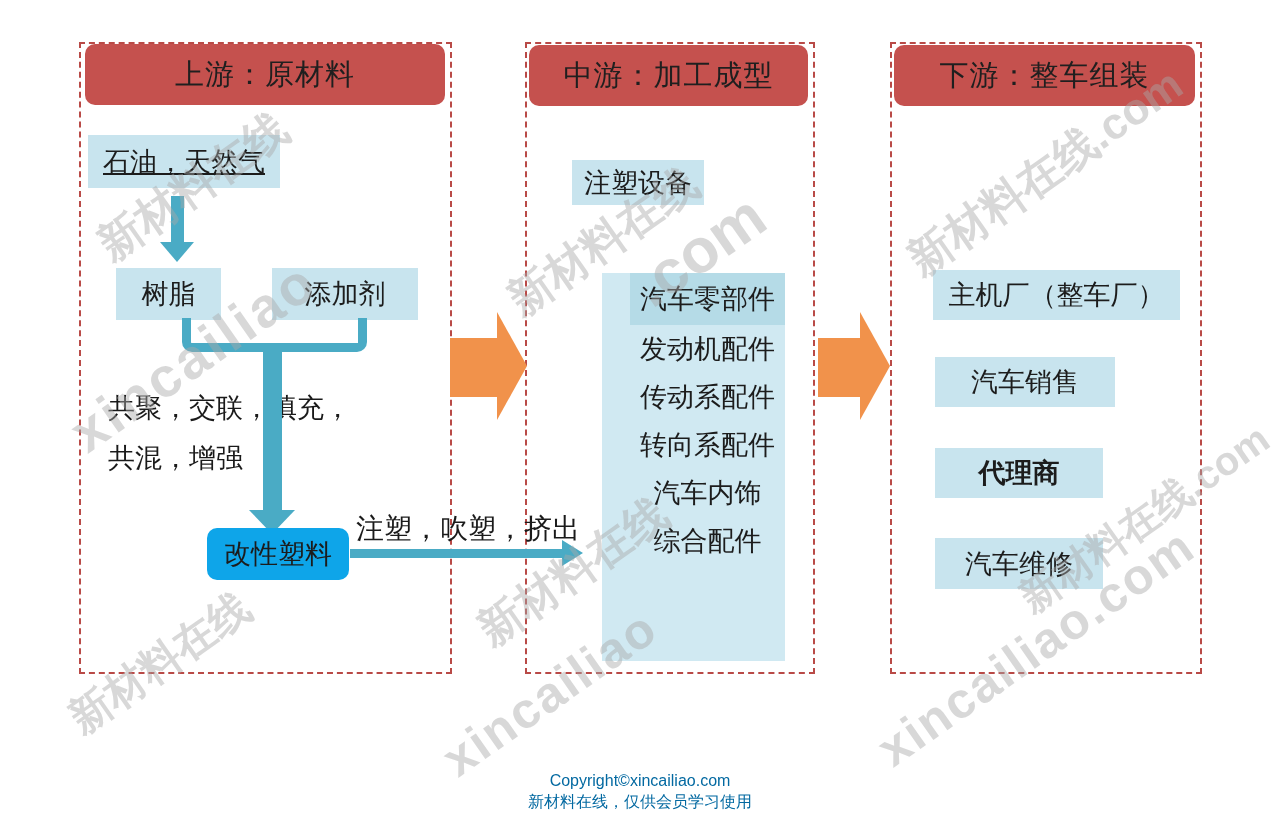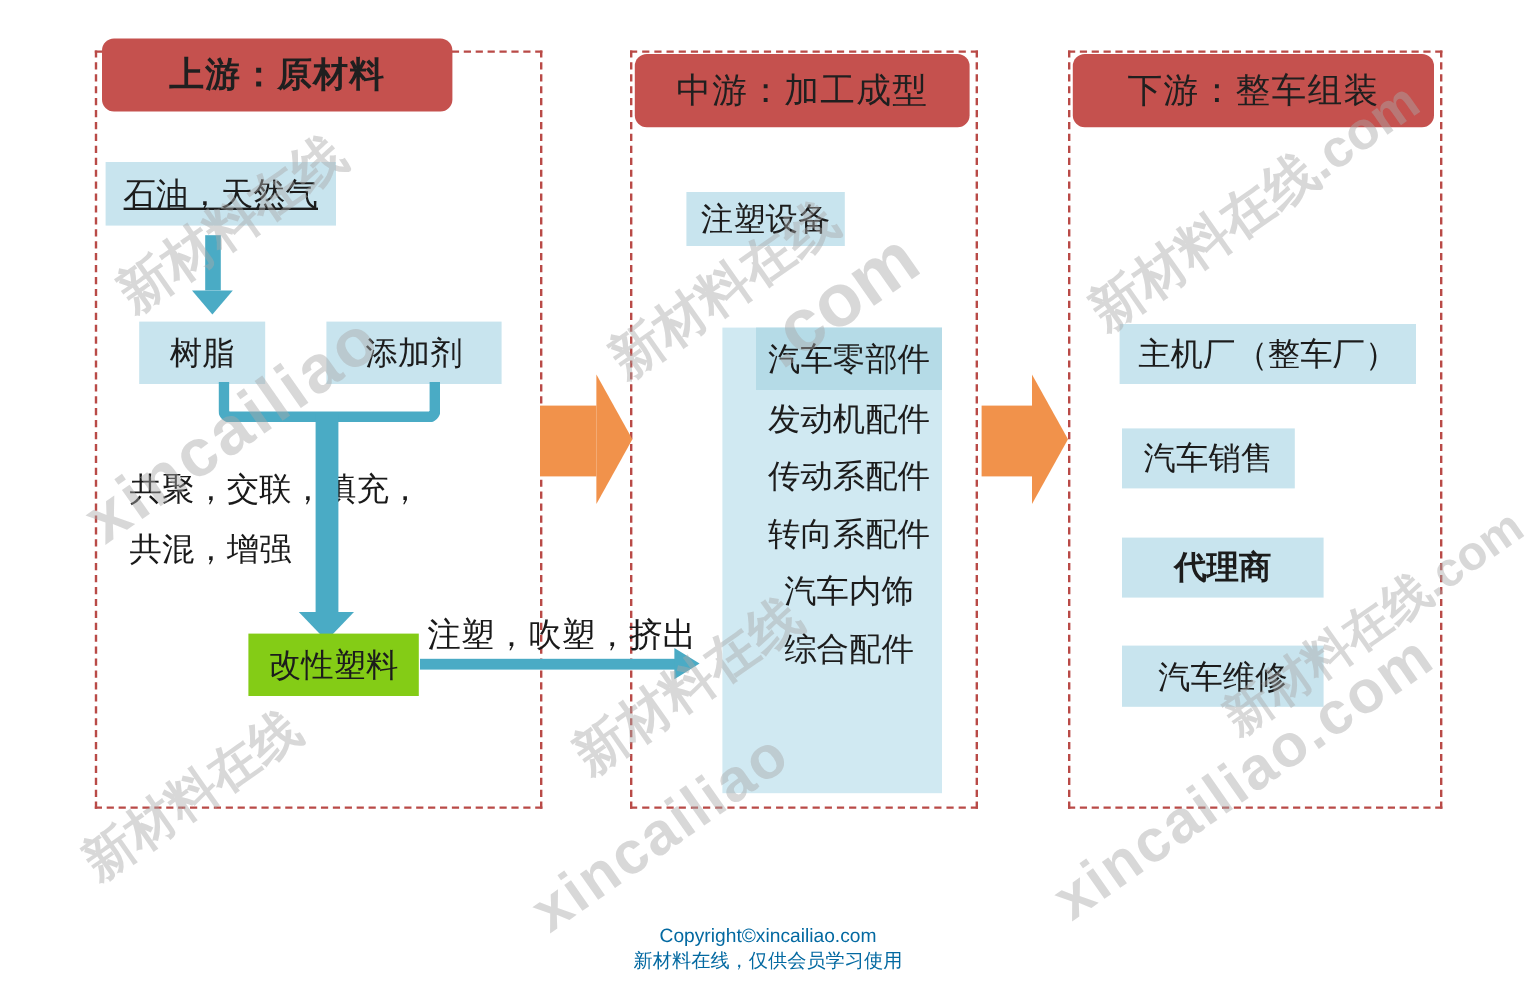--- a/index.html
+++ b/index.html
@@ -10,32 +10,32 @@
   .col{position:absolute;border:2px dashed #b94a47;background:transparent;}
   #col-up{left:79px;top:42px;width:369px;height:628px;}
   #col-mid{left:525px;top:42px;width:286px;height:628px;}
   #col-down{left:890px;top:42px;width:308px;height:628px;}
 
   .hdr{
     position:absolute;background:#c5514e;border-radius:10px;color:#1f1f1f;
     font-size:29px;display:flex;align-items:center;justify-content:center;
     letter-spacing:1px;
   }
-  #hdr-up{left:85px;top:32px;width:292px;height:61px;font-weight:bold;}
+  #hdr-up{left:85px;top:44px;width:360px;height:61px;}
   #hdr-mid{left:529px;top:45px;width:279px;height:61px;}
   #hdr-down{left:894px;top:45px;width:301px;height:61px;}
 
   .bluebox{
     position:absolute;background:#c8e4ee;color:#1c1c1c;font-size:27px;
     display:flex;align-items:center;justify-content:center;white-space:nowrap;
   }
   #box-oil{left:88px;top:135px;width:192px;height:53px;text-decoration:underline;}
   #box-resin{left:116px;top:268px;width:105px;height:52px;}
   #box-additive{left:272px;top:268px;width:146px;height:52px;}
-  #box-modified{left:207px;top:528px;width:142px;height:52px;background:#84cc16;}
+  #box-modified{left:207px;top:528px;width:142px;height:52px;background:#0ea5e9;border-radius:10px;}
   #box-inject{left:572px;top:160px;width:132px;height:45px;}
 
   
   .teal{background:#4aabc5;}
   #oil-arrow-stem{position:absolute;left:171px;top:196px;width:13px;height:46px;}
   #oil-arrow-head{position:absolute;left:160px;top:242px;width:0;height:0;
     border-left:17px solid transparent;border-right:17px solid transparent;
     border-top:20px solid #4aabc5;}
   #bracket{position:absolute;left:182px;top:318px;width:185px;height:34px;
     border-left:9px solid #4aabc5;border-right:9px solid #4aabc5;
@@ -67,21 +67,21 @@
   #oarrow1-head{position:absolute;left:497px;top:312px;width:0;height:0;
     border-top:54px solid transparent;border-bottom:54px solid transparent;
     border-left:30px solid #f1924b;}
   #oarrow2-tail{left:818px;top:338px;width:42px;height:59px;}
   #oarrow2-head{position:absolute;left:860px;top:312px;width:0;height:0;
     border-top:54px solid transparent;border-bottom:54px solid transparent;
     border-left:30px solid #f1924b;}
 
   
   #box-oem{left:933px;top:270px;width:247px;height:50px;}
-  #box-sales{left:935px;top:357px;width:144px;height:50px;}
+  #box-sales{left:935px;top:357px;width:180px;height:50px;}
   #box-agent{left:935px;top:448px;width:168px;height:50px;font-weight:bold;}
   #box-repair{left:935px;top:538px;width:168px;height:51px;}
 
   
   #footer{position:absolute;left:440px;top:770px;width:400px;text-align:center;
     color:#0369a1;font-size:16px;line-height:21px;}
 
   
   .wm{position:absolute;color:rgba(168,168,168,0.45);font-weight:bold;
     transform:rotate(-35deg);transform-origin:left bottom;white-space:nowrap;

